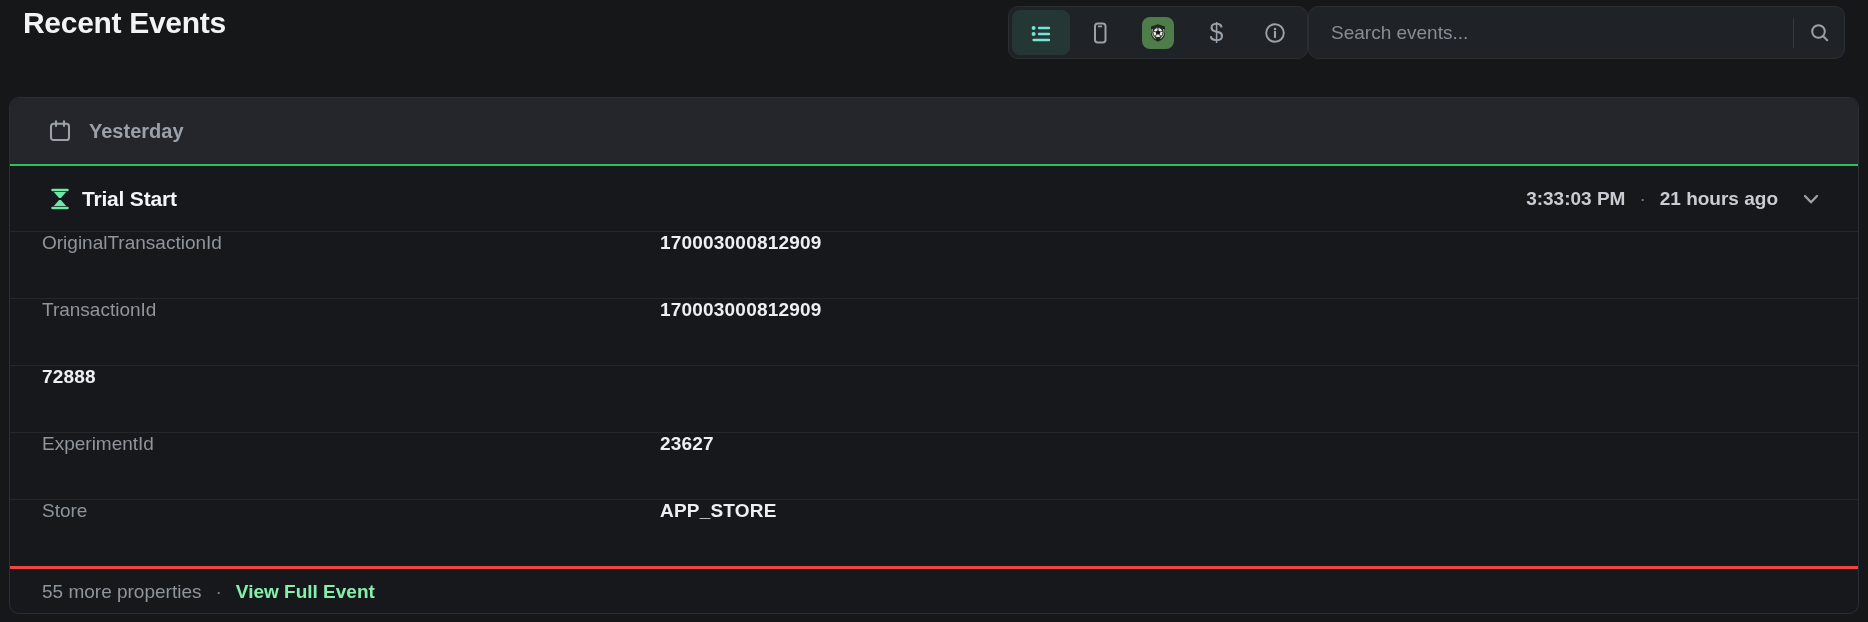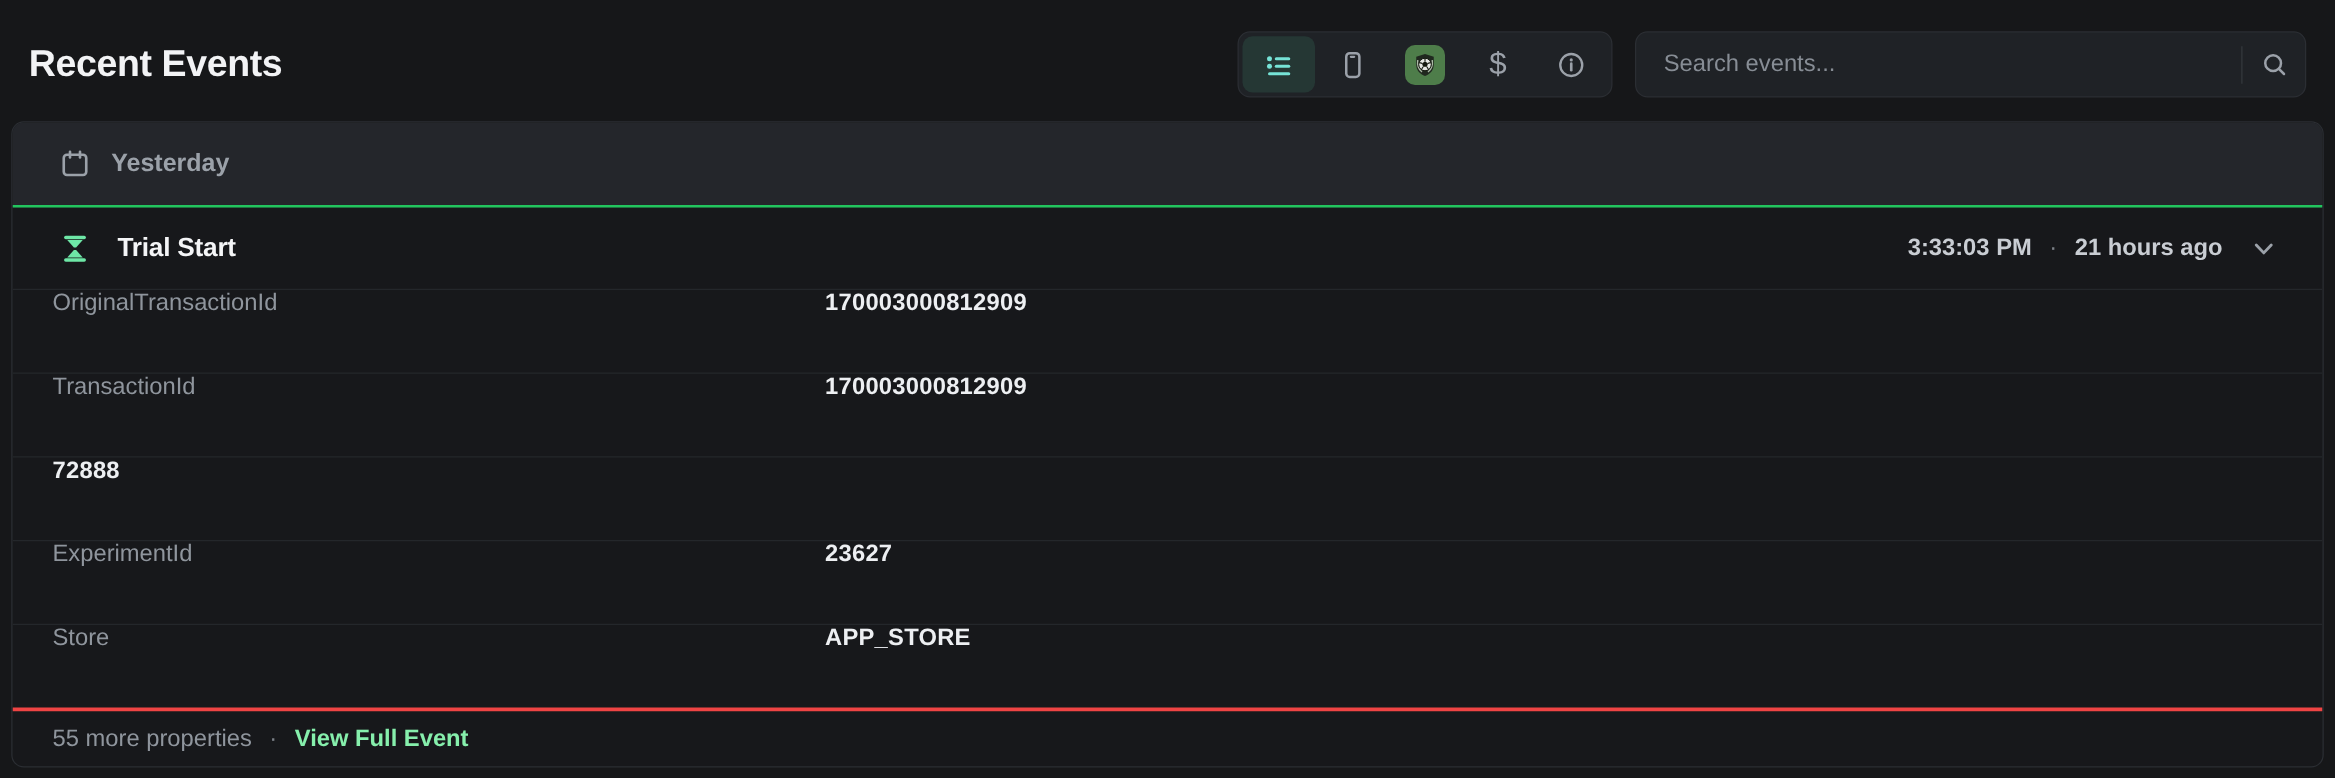--- a/index.html
+++ b/index.html
@@ -4,21 +4,21 @@
 <style>
   * { box-sizing: border-box; margin: 0; padding: 0; }
   html, body {
     width: 1868px; height: 622px;
     background: #161719;
     font-family: "Liberation Sans", "DejaVu Sans", sans-serif;
     overflow: hidden;
   }
   .header {
     height: 97px;
-    display: flex; align-items: center;
+    display: flex; align-items: flex-start;
     padding: 6px 23px 0 23px;
   }
   .page-title {
     font-size: 30px; font-weight: 700; color: #F2F3F5; letter-spacing: -0.3px;
   }
   .header-spacer { flex: 1; }
   .segmented {
     width: 300px; height: 53px;
     background: #1F2226; border: 1px solid #2B2E33; border-radius: 10px;
     display: flex; align-items: stretch; padding: 3px;
@@ -27,21 +27,21 @@
     flex: 1; display: flex; align-items: center; justify-content: center;
     border-radius: 8px; cursor: pointer;
   }
   .segment.active { background: #253734; }
   .dollar-glyph { font-size: 25px; color: #9BA1A9; font-weight: 500; }
   .app-badge {
     width: 32px; height: 32px; border-radius: 8px; background: #4E7D4A;
     display: flex; align-items: center; justify-content: center;
   }
   .search-box {
-    width: 537px; height: 53px; margin-left: 18px;
+    width: 537px; height: 53px; 
     background: #1F2226; border: 1px solid #2B2E33; border-radius: 10px;
     display: flex; align-items: center; padding: 0 12px 0 22px;
   }
   .search-box input {
     flex: 1; background: transparent; border: none; outline: none;
     font-size: 19px; color: #D7DADF;
     font-family: "Liberation Sans", "DejaVu Sans", sans-serif;
   }
   .search-box input::placeholder { color: #878D95; }
   .search-divider { width: 1px; height: 30px; background: #34383D; margin-right: 14px; }
@@ -54,21 +54,21 @@
   .date-band {
     height: 68px; background: #24262B;
     border-bottom: 2px solid #22c55e;
     display: flex; align-items: center;
     padding-left: 38px; gap: 17px;
   }
   .date-band-label { font-size: 20px; font-weight: 600; color: #9BA1A9; }
   .event-row {
     height: 65px;
     display: flex; align-items: center;
-    padding: 0 36px 0 38px; gap: 22px;
+    padding: 0 36px 0 38px; gap: 10px;
     cursor: pointer;
   }
   .event-title { font-size: 21px; font-weight: 700; color: #F4F5F7; letter-spacing: -0.2px; }
   .event-spacer { flex: 1; }
   .event-time-group { display: flex; align-items: flex-end; gap: 14px; }
   .event-time, .event-relative { font-size: 19px; font-weight: 600; color: #C9CDD3; }
   .time-dot { font-size: 19px; color: #7C8188; }
   .chevron-wrap { margin-left: 8px; display: flex; align-items: center; cursor: pointer; }
   .prop-row {
     height: 67px;

